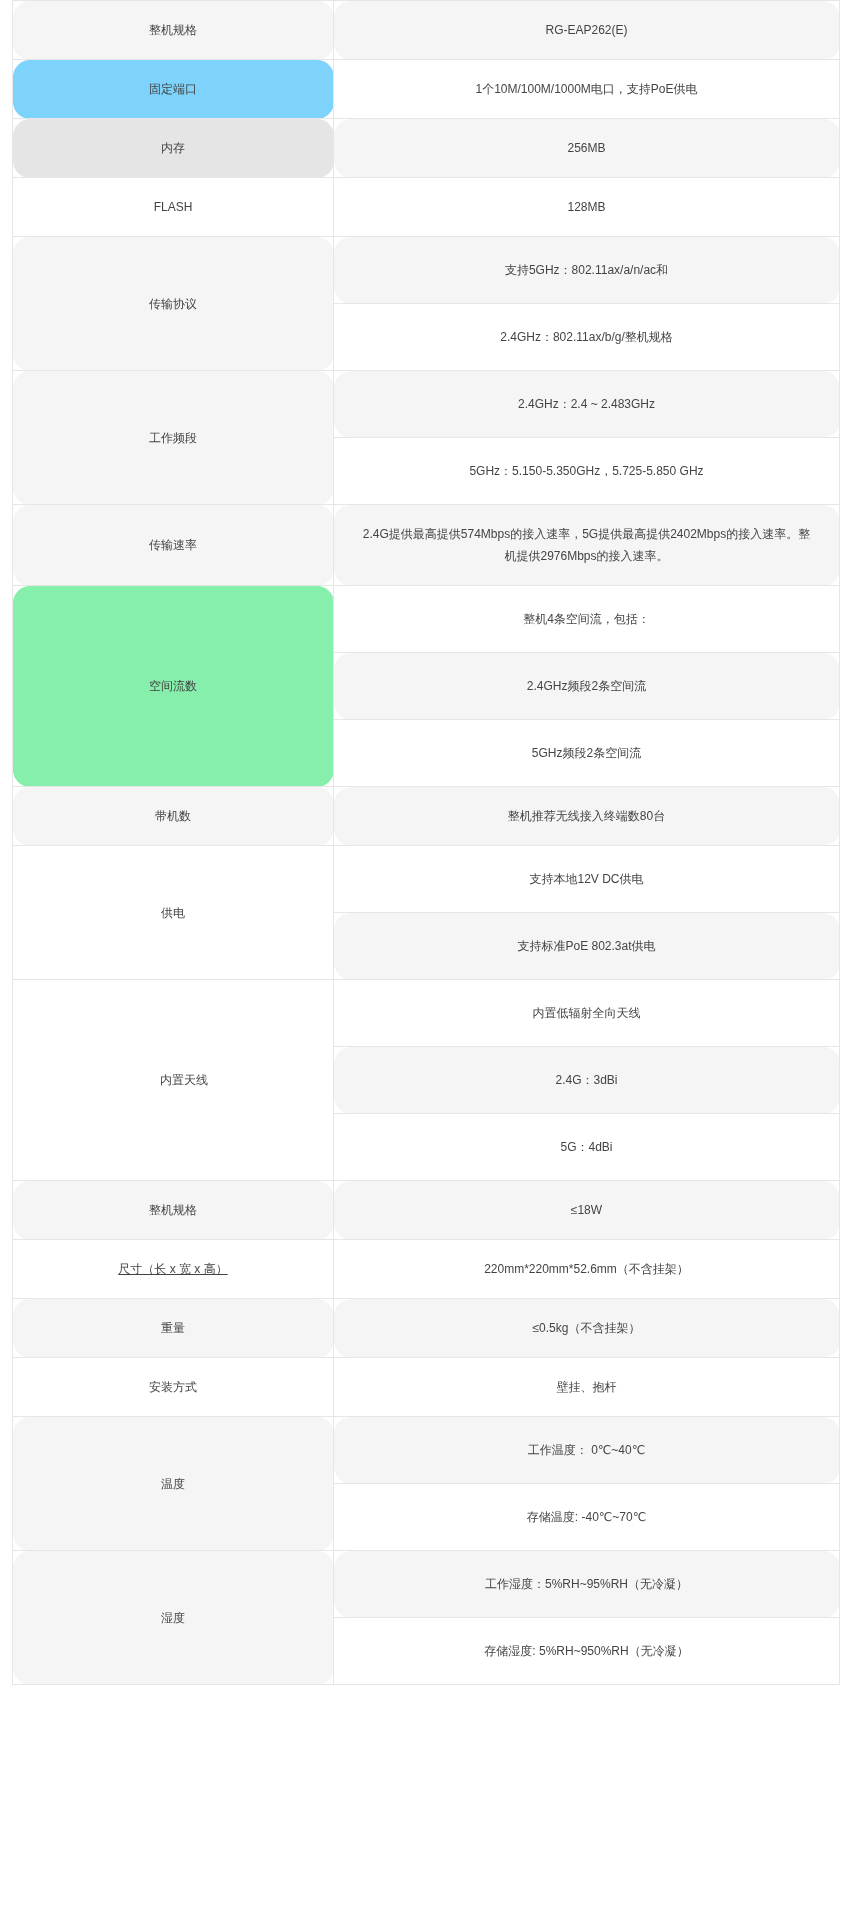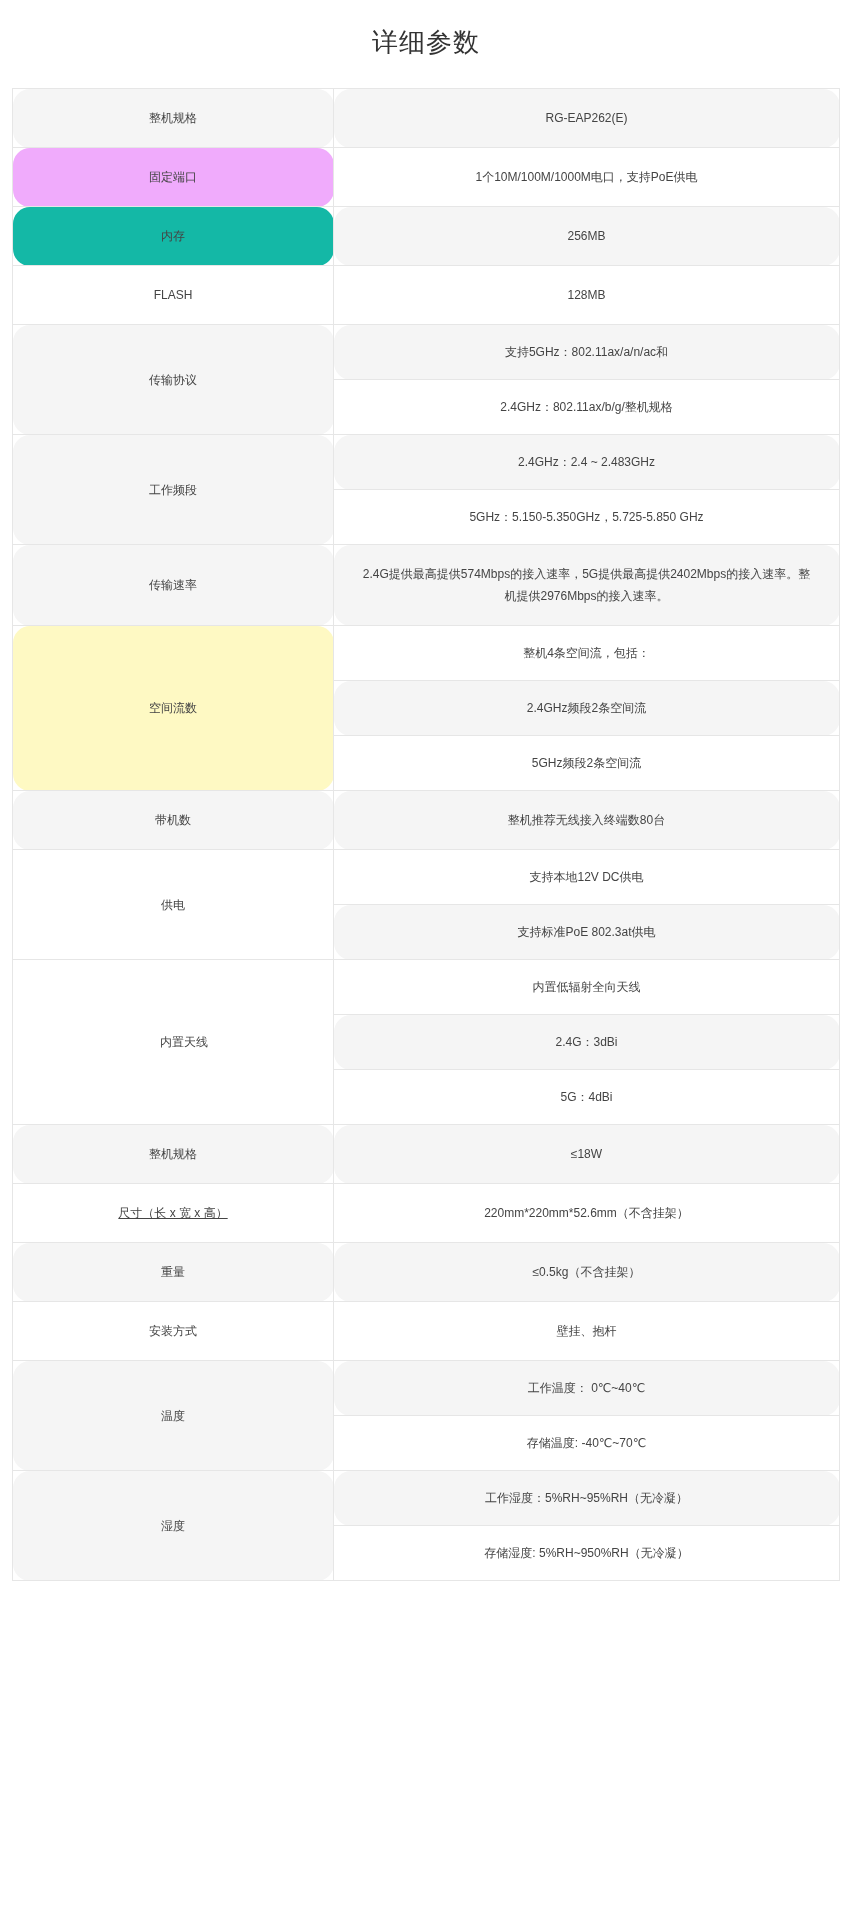--- a/index.html
+++ b/index.html
@@ -47,49 +47,48 @@
     text-align: center;
     padding: 0;
     border-radius: 17px;
   }
   td.label-cell {
     width: 300px;
     padding: 8px 10px;
     color: #444444;
   }
   td.value-cell {
-    padding: 16px 24px;
+    padding: 22px 24px;
   }
   td.value-cell.tall {
     padding: 18px 24px;
   }
   .row-gray td {
     background: #f5f5f5;
   }
   .row-white td {
     background: #ffffff;
   }
 </style>
 </head>
 <body>
 
 <div class="page">
-  <h1 class="page-title">详细参数</h1>
   <table class="spec-table">
     <tbody>
         <tr class="row-gray">
           <td class="label-cell" rowspan="1" style="background: rgb(245, 245, 245);">整机规格</td>
           <td class="value-cell tall">RG-EAP262(E)</td>
         </tr>
         <tr class="row-white">
-          <td class="label-cell" rowspan="1" style="background: #f0abfc; font-family: Liberation Serif, serif;">固定端口</td>
+          <td class="label-cell" rowspan="1" style="background: #7dd3fc; font-family: Liberation Serif, serif;">固定端口</td>
           <td class="value-cell tall">1个10M/100M/1000M电口，支持PoE供电</td>
         </tr>
         <tr class="row-gray">
-          <td class="label-cell" rowspan="1" style="background: #14b8a6; margin-top: 21px;">内存</td>
+          <td class="label-cell" rowspan="1" style="background: #e5e5e5; margin-top: 21px;">内存</td>
           <td class="value-cell tall">256MB</td>
         </tr>
         <tr class="row-white">
           <td class="label-cell" rowspan="1" style="background: rgb(255, 255, 255);">FLASH</td>
           <td class="value-cell tall">128MB</td>
         </tr>
         <tr class="row-gray">
           <td class="label-cell" rowspan="2" style="background: rgb(245, 245, 245);">传输协议</td>
           <td class="value-cell">支持5GHz：802.11ax/a/n/ac和</td>
         </tr>
@@ -101,21 +100,21 @@
           <td class="value-cell">2.4GHz：2.4 ~ 2.483GHz</td>
         </tr>
         <tr class="row-white">
           <td class="value-cell">5GHz：5.150-5.350GHz，5.725-5.850 GHz</td>
         </tr>
         <tr class="row-gray">
           <td class="label-cell" rowspan="1" style="background: rgb(245, 245, 245);">传输速率</td>
           <td class="value-cell tall">2.4G提供最高提供574Mbps的接入速率，5G提供最高提供2402Mbps的接入速率。整机提供2976Mbps的接入速率。</td>
         </tr>
         <tr class="row-white">
-          <td class="label-cell" rowspan="3" style="background: #fef9c3;">空间流数</td>
+          <td class="label-cell" rowspan="3" style="background: #86efac;">空间流数</td>
           <td class="value-cell">整机4条空间流，包括：</td>
         </tr>
         <tr class="row-gray">
           <td class="value-cell">2.4GHz频段2条空间流</td>
         </tr>
         <tr class="row-white">
           <td class="value-cell">5GHz频段2条空间流</td>
         </tr>
         <tr class="row-gray">
           <td class="label-cell" rowspan="1" style="background: rgb(245, 245, 245);">带机数</td>

